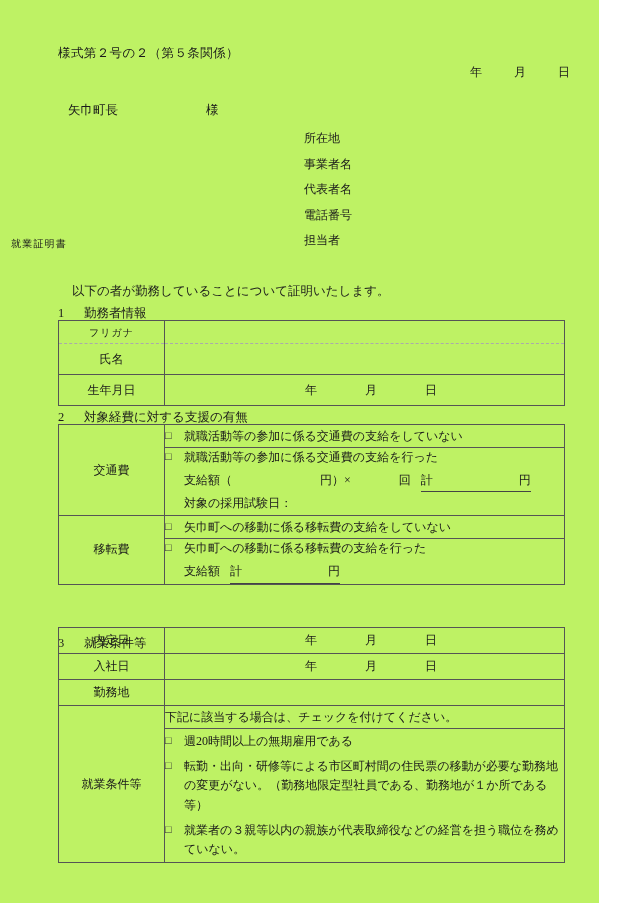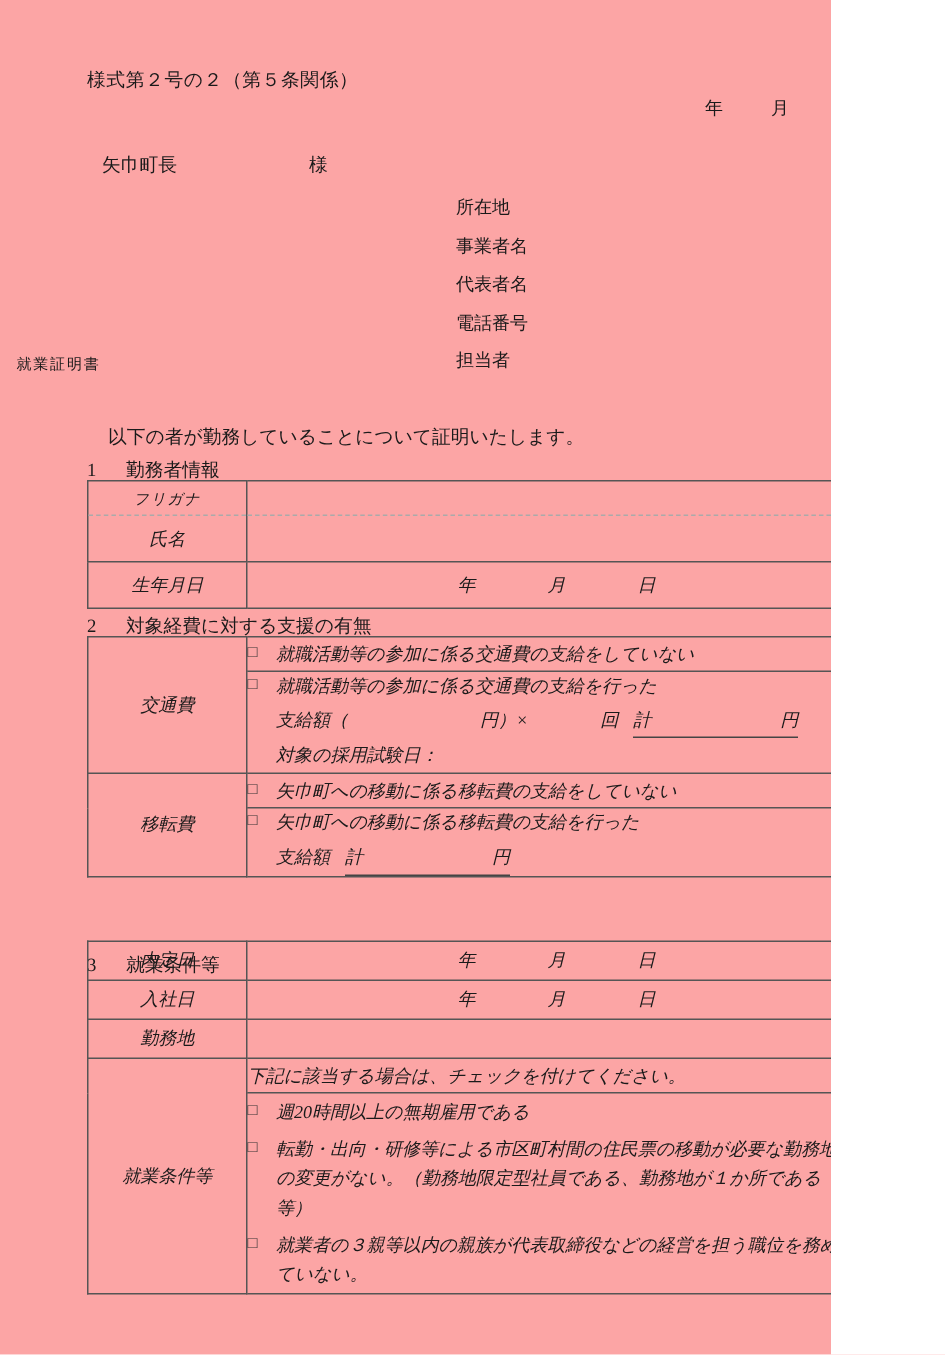--- a/index.html
+++ b/index.html
@@ -8,23 +8,23 @@
     padding: 0;
     background: #ffffff;
   }
   body {
     font-family: "Liberation Serif", "DejaVu Serif", serif;
     color: #1a1a1a;
     -webkit-font-smoothing: antialiased;
   }
   .page {
     position: relative;
-    width: 554px;
+    width: 599px;
     height: 903px;
-    background: #fca5a5;
+    background: #bef264;
     overflow: hidden;
     box-sizing: border-box;
   }
 
   
   .t { position: absolute; white-space: nowrap; line-height: 1; }
 
   
   .form-code { left: 58px; top: 47px; font-size: 12.5px; letter-spacing: .4px; }
   .date-line { left: 470px; top: 66px; font-size: 12px; }
@@ -72,21 +72,20 @@
     left: 58px;
     width: 507px;
     border-collapse: collapse;
     font-size: 12px;
     table-layout: fixed;
   }
   .tbl td {
     border: 1px solid #555;
     padding: 0;
     vertical-align: middle;
-    font-style: italic;
   }
   .tbl .lbl {
     width: 105px;
     text-align: center;
     font-size: 12px;
   }
   .tbl .val {
     padding-left: 10px;
   }
   .dashed-bottom { border-bottom: 1px dashed #aaa !important; }

